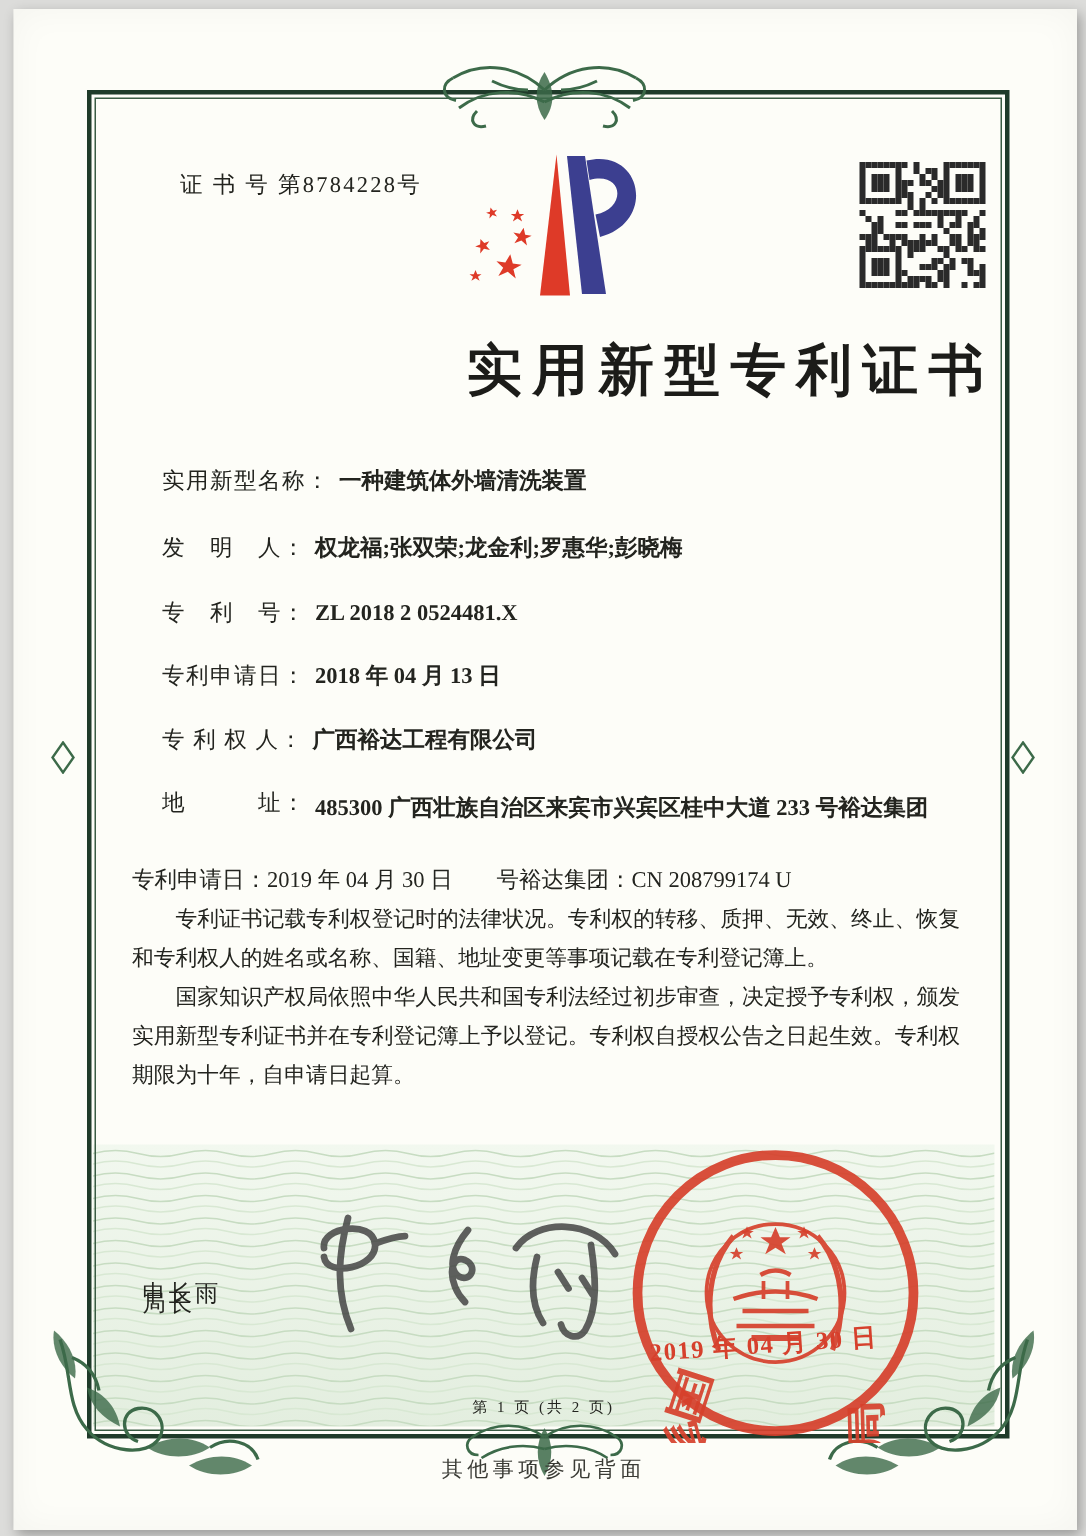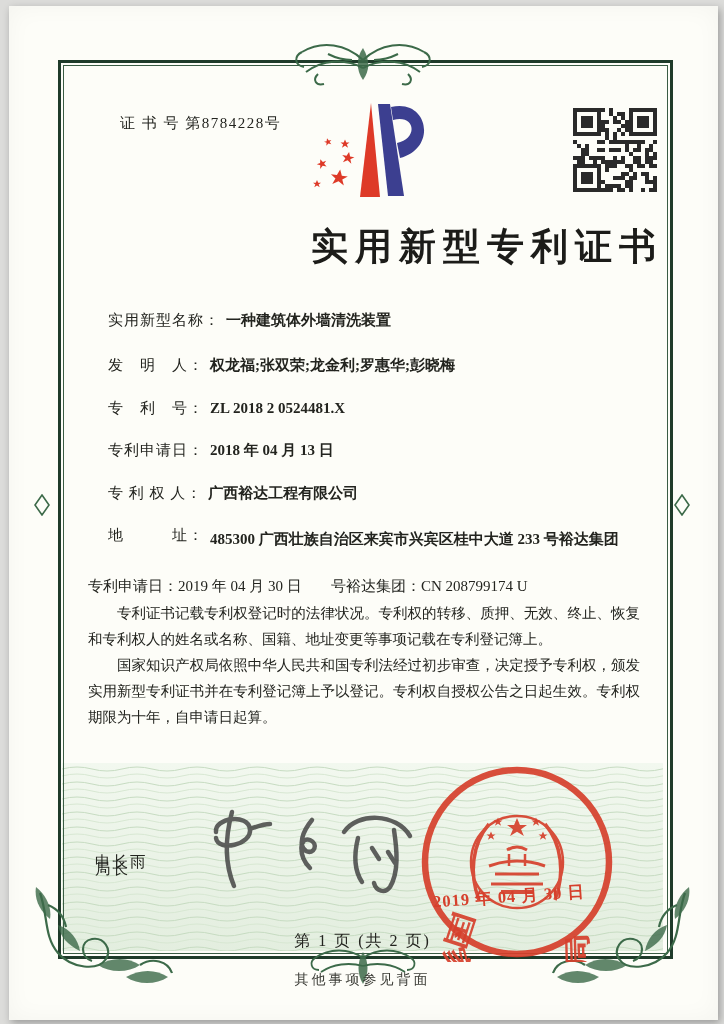--- a/index.html
+++ b/index.html
@@ -21,21 +21,21 @@
   .val.wrap{display:inline-block;vertical-align:top;white-space:normal;width:446px;line-height:27px;}
   .gpair{position:absolute;white-space:nowrap;}
   .paras{position:absolute;left:88px;top:600px;width:552px;z-index:4;font-size:14.5px;line-height:26px;
          color:#23241f;text-align:justify;}
   .paras p{margin:0;text-indent:2em;}
   .signer{left:95px;font-size:15.5px;letter-spacing:2px;z-index:4;margin-top:29px;}
   .sig-svg{position:absolute;left:192px;top:800px;z-index:4;}
   .seal{position:absolute;left:417px;top:762px;z-index:5;}
   .seal-date{position:absolute;left:433px;top:886px;z-index:6;font-size:16.5px;letter-spacing:1px;
              color:#d6402c;transform:rotate(-4deg);font-weight:600;}
-  .pageinfo{left:62px;top:931px;width:601px;text-align:center;font-size:16px;letter-spacing:2px;z-index:4;}
+  .pageinfo{left:62px;top:931px;width:601px;text-align:center;font-size:10px;letter-spacing:2px;z-index:4;}
   .backnote{left:62px;top:971px;width:601px;text-align:center;font-size:14px;letter-spacing:3px;color:#3a3b35;z-index:4;}
   .logo{position:absolute;left:312px;top:100px;z-index:4;}
   .qr{position:absolute;left:573px;top:108px;z-index:4;display:grid;grid-template-columns:repeat(21,4px);grid-auto-rows:4px;}
   .qr div{width:4px;height:4px;}
   .qr .on{background:#2a2a2a;}
   .orn{position:absolute;z-index:4;pointer-events:none;}
 </style>
 </head>
 <body>
 

